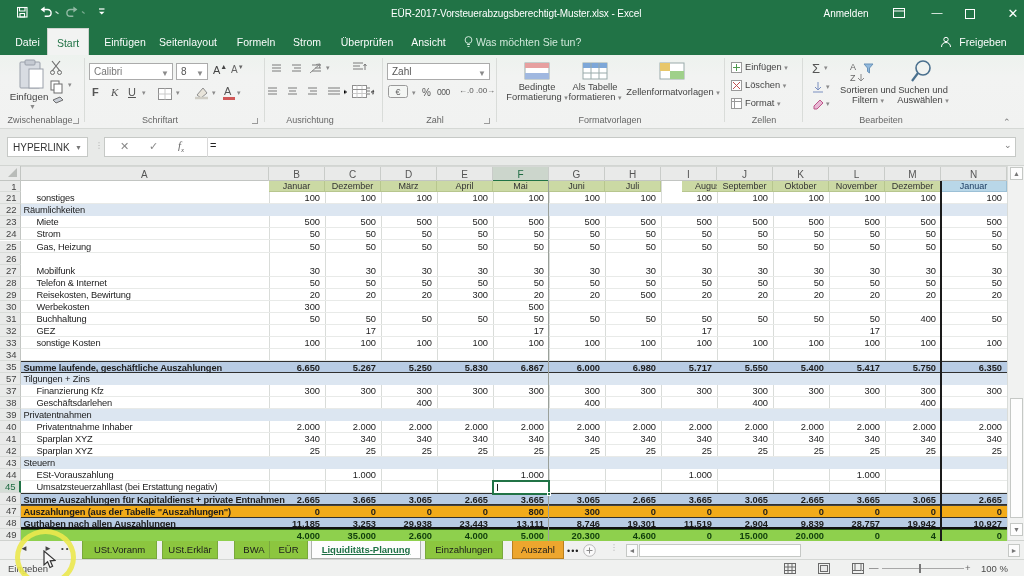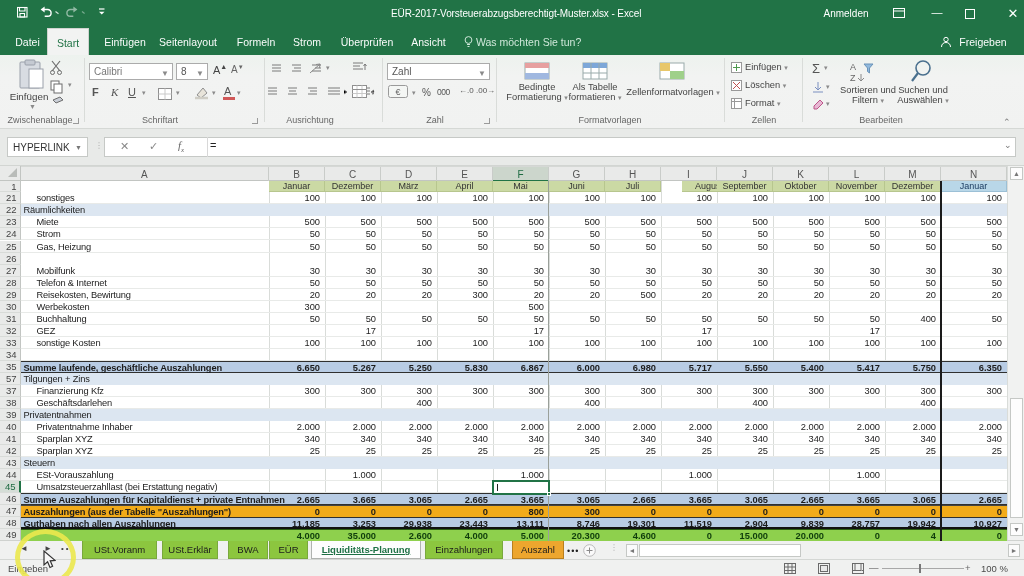--- a/index.html
+++ b/index.html
@@ -744,21 +744,21 @@
   <div class="th"></div>
   <div class="dn">▼</div>
 </div>
 
 <div id="tabbar">
   <div class="nav" style="left:20px">◄</div>
   <div class="nav" style="left:44px">►</div>
   <div class="nav" style="left:61px;letter-spacing:2px">••</div>
   <div class="stab stabg" style="left:82px;width:75px">USt.Voranm</div>
   <div class="stab stabg" style="left:162px;width:56px">USt.Erklär</div>
-  <div class="stab stabg" style="left:228px;width:40px">BWA</div>
+  <div class="stab stabg" style="left:234px;width:40px">BWA</div>
   <div class="stab stabg" style="left:269px;width:39px">EÜR</div>
   <div class="stab stabw" style="left:311px;width:110px">Liquiditäts-Planung</div>
   <div class="stab stabg" style="left:425px;width:78px">Einzahlungen</div>
   <div class="stab stabo" style="left:512px;width:52px">Auszahl</div>
   <div class="nav" style="left:567px;top:5px;letter-spacing:1px;font-size:9px;color:#222">•••</div>
   <svg style="position:absolute;left:583px;top:3px" width="13" height="13" viewBox="0 0 13 13">
       <circle cx="6.5" cy="6.5" r="5.8" fill="#fafafa" stroke="#b9b9b9"></circle>
       <path d="M6.5 3.5v6M3.5 6.5h6" stroke="#8a8a8a"></path>
     </svg>
   <div class="nav" style="left:610px;top:2px;color:#aaa">⋮</div>

